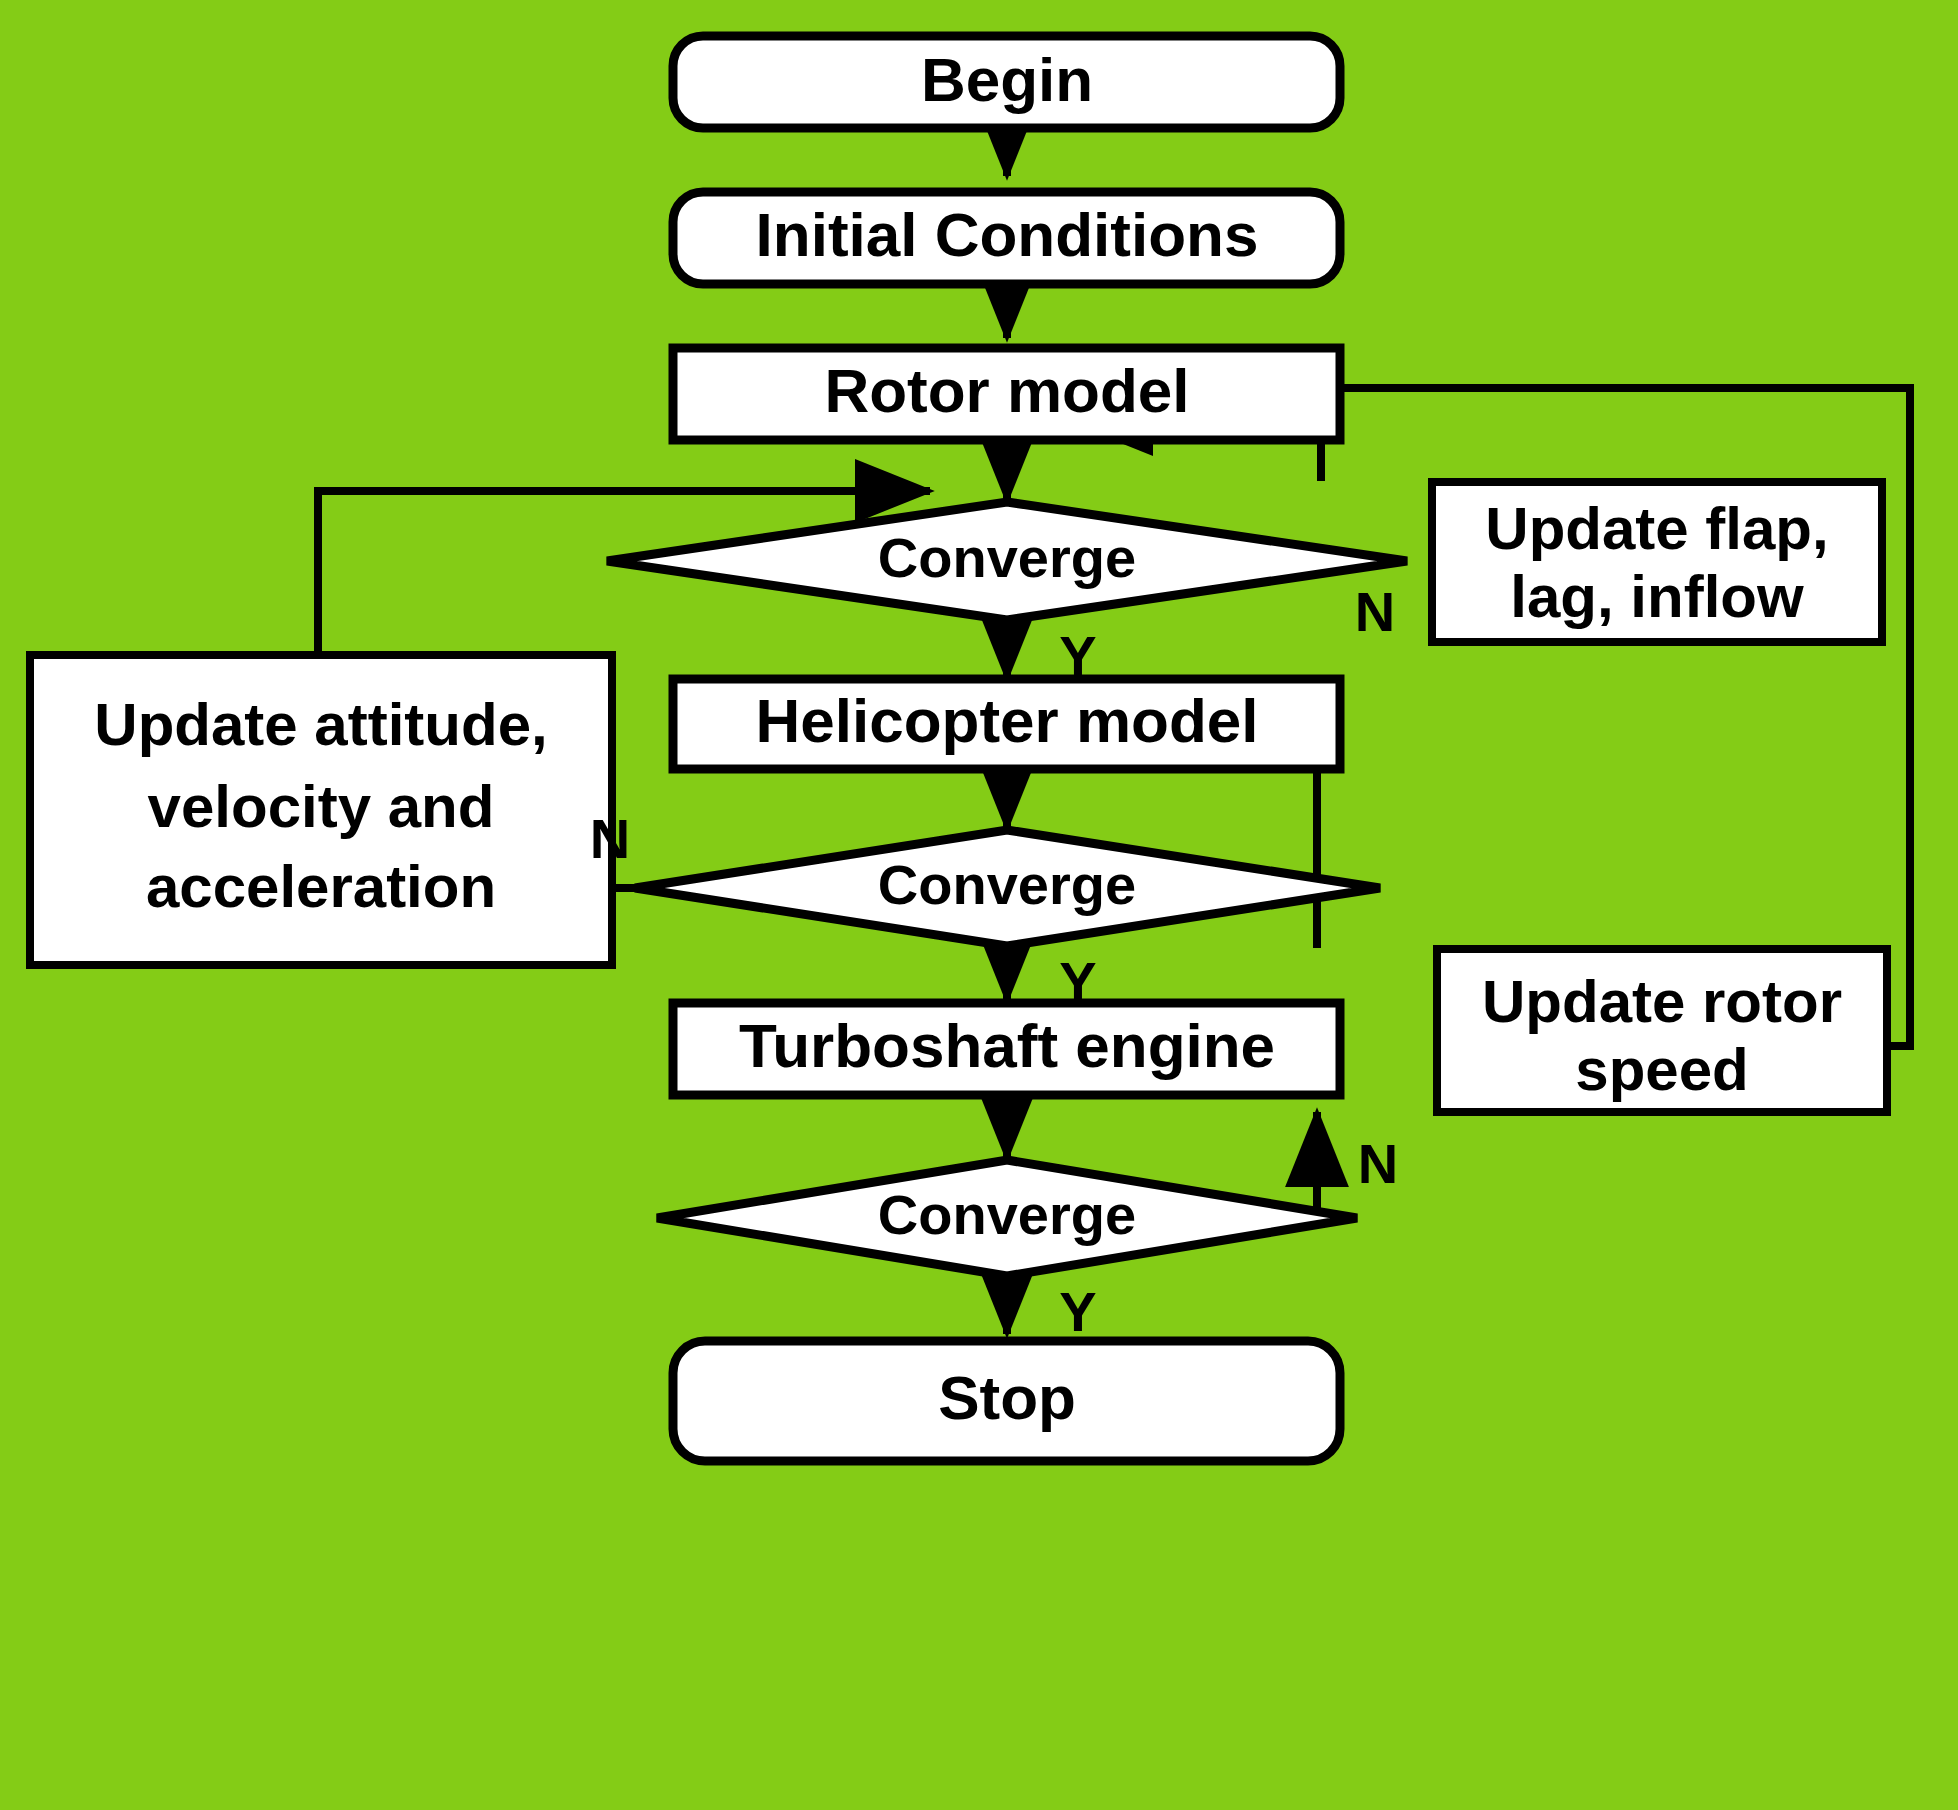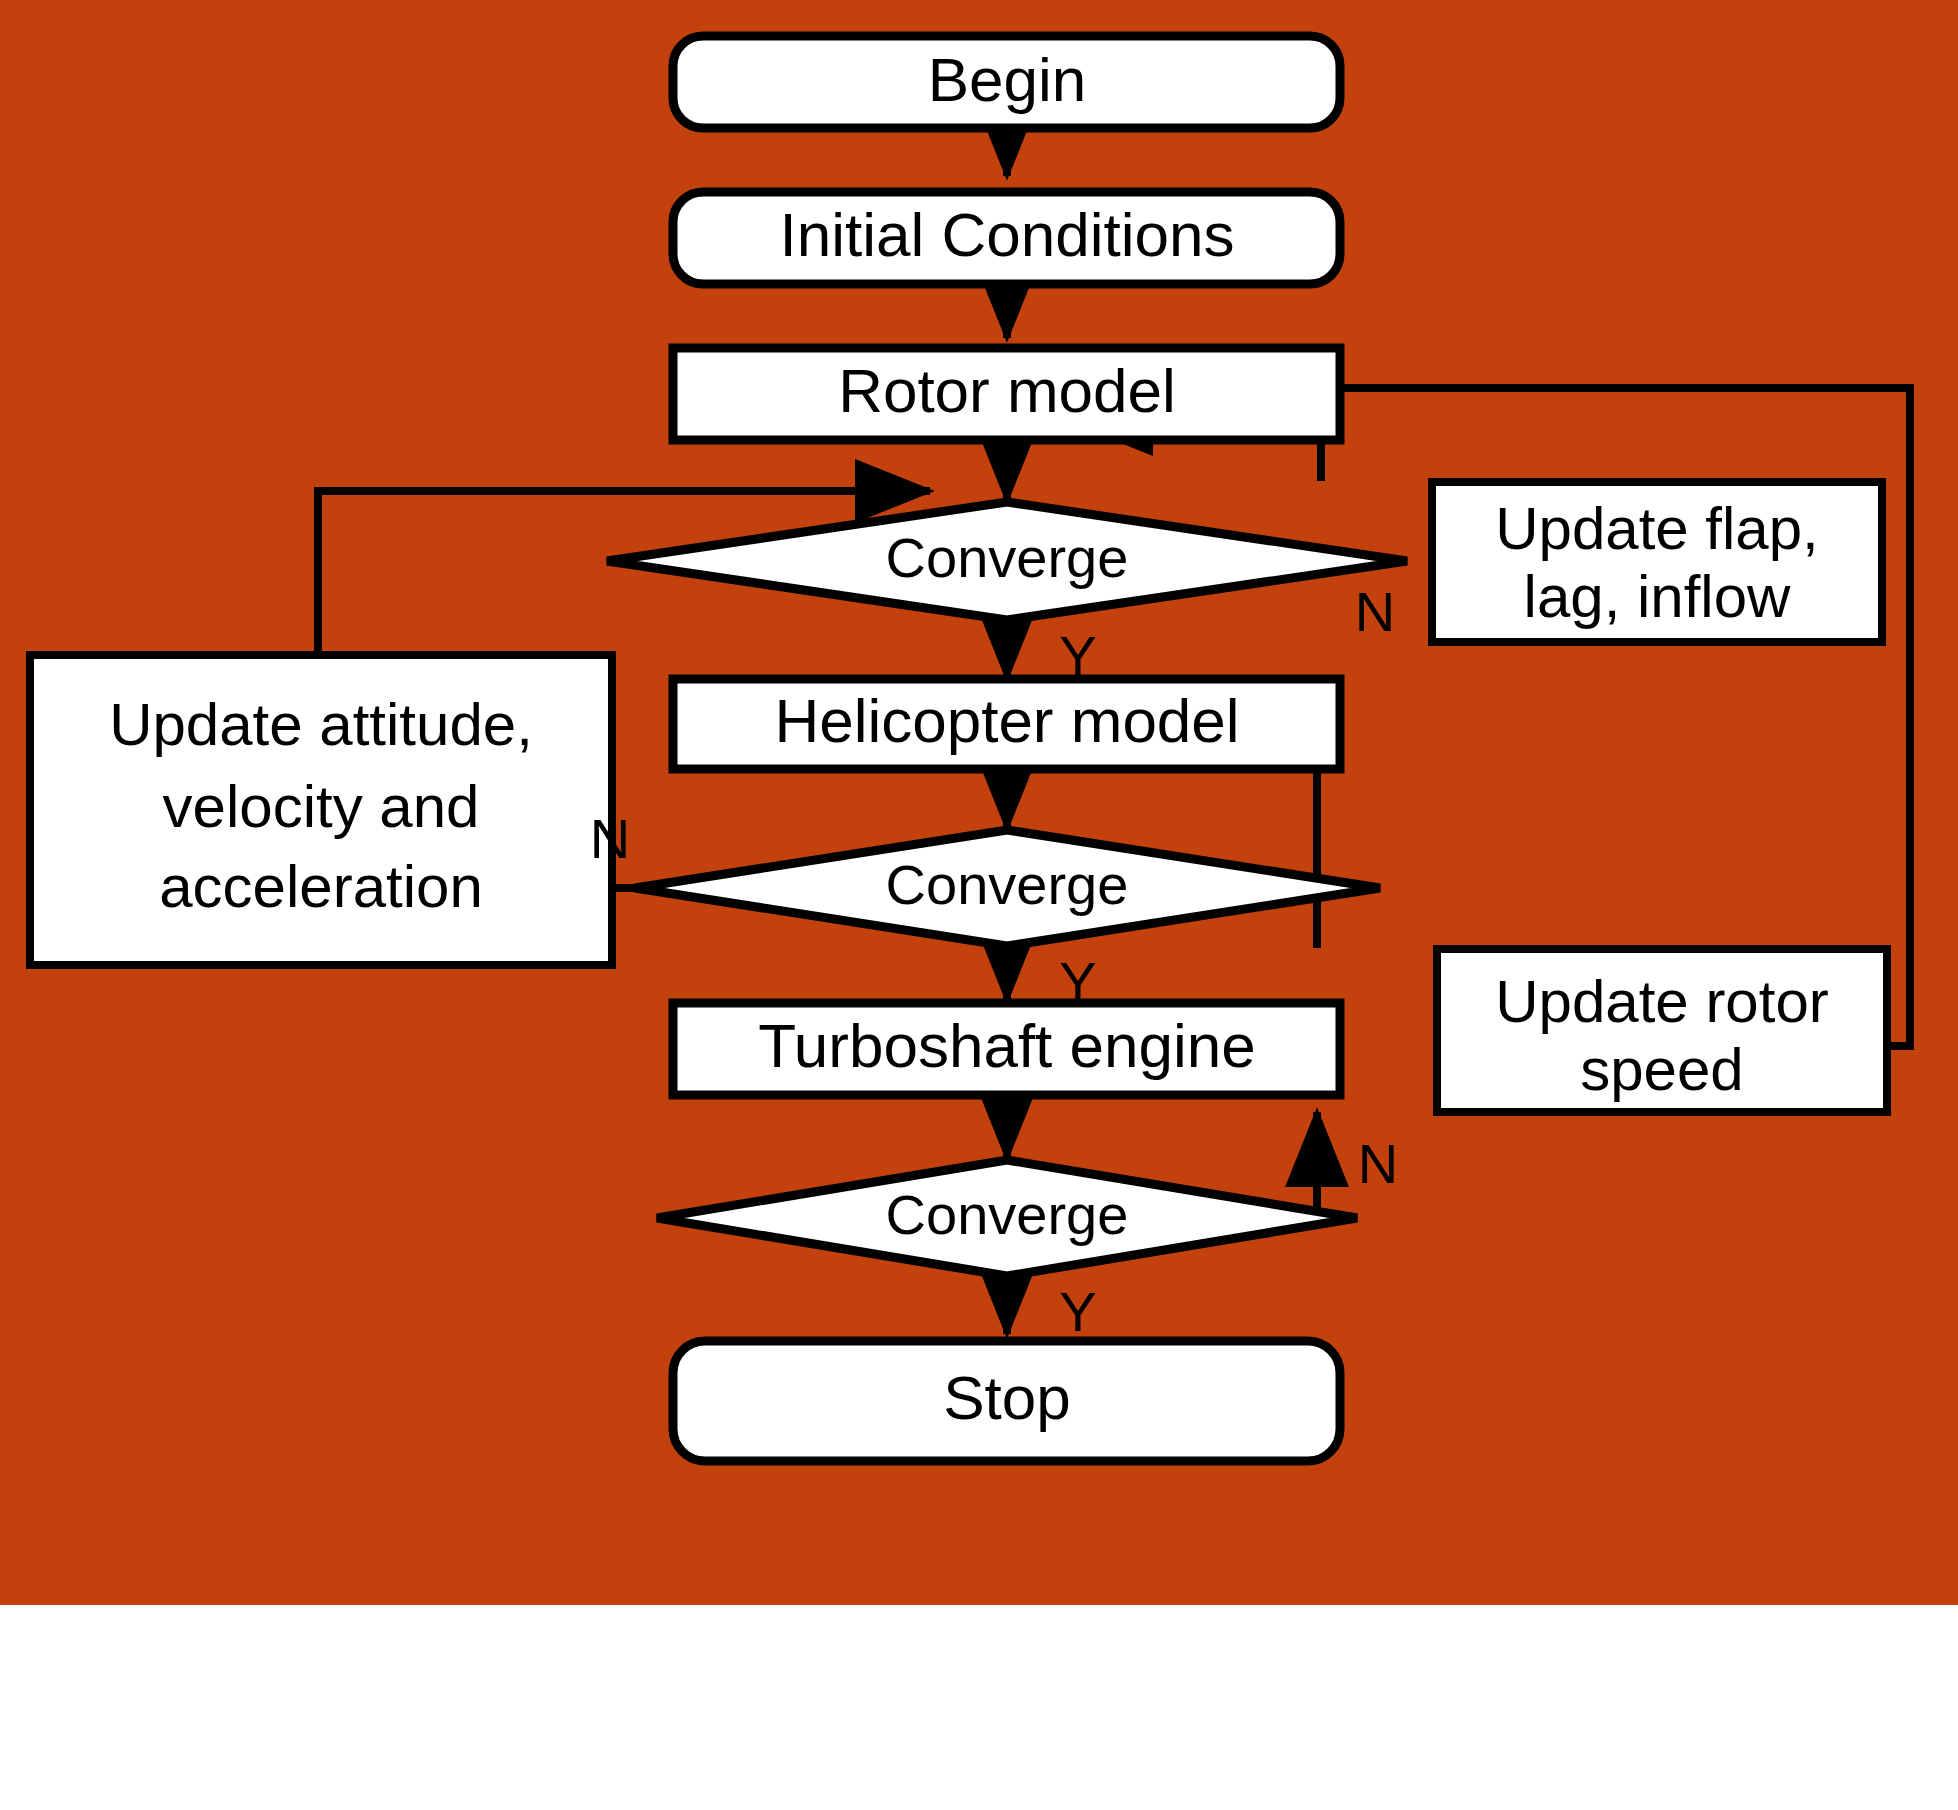--- a/index.html
+++ b/index.html
@@ -9,22 +9,23 @@
   }
   body {
     width: 1958px;
     height: 1810px;
     font-family: "Liberation Sans", sans-serif;
     overflow: hidden;
   }
   #flowchart-root {
     position: relative;
     width: 1958px;
-    height: 1605px;
-    background: #c2410c;
+    height: 1810px;
+    background: #84cc16;
+    font-weight: bold;
   }
   svg.chart-svg {
     display: block;
     width: 1958px;
     height: 1810px;
   }
   .node-shape {
     fill: #ffffff;
     stroke: #000000;
     stroke-width: 9;

